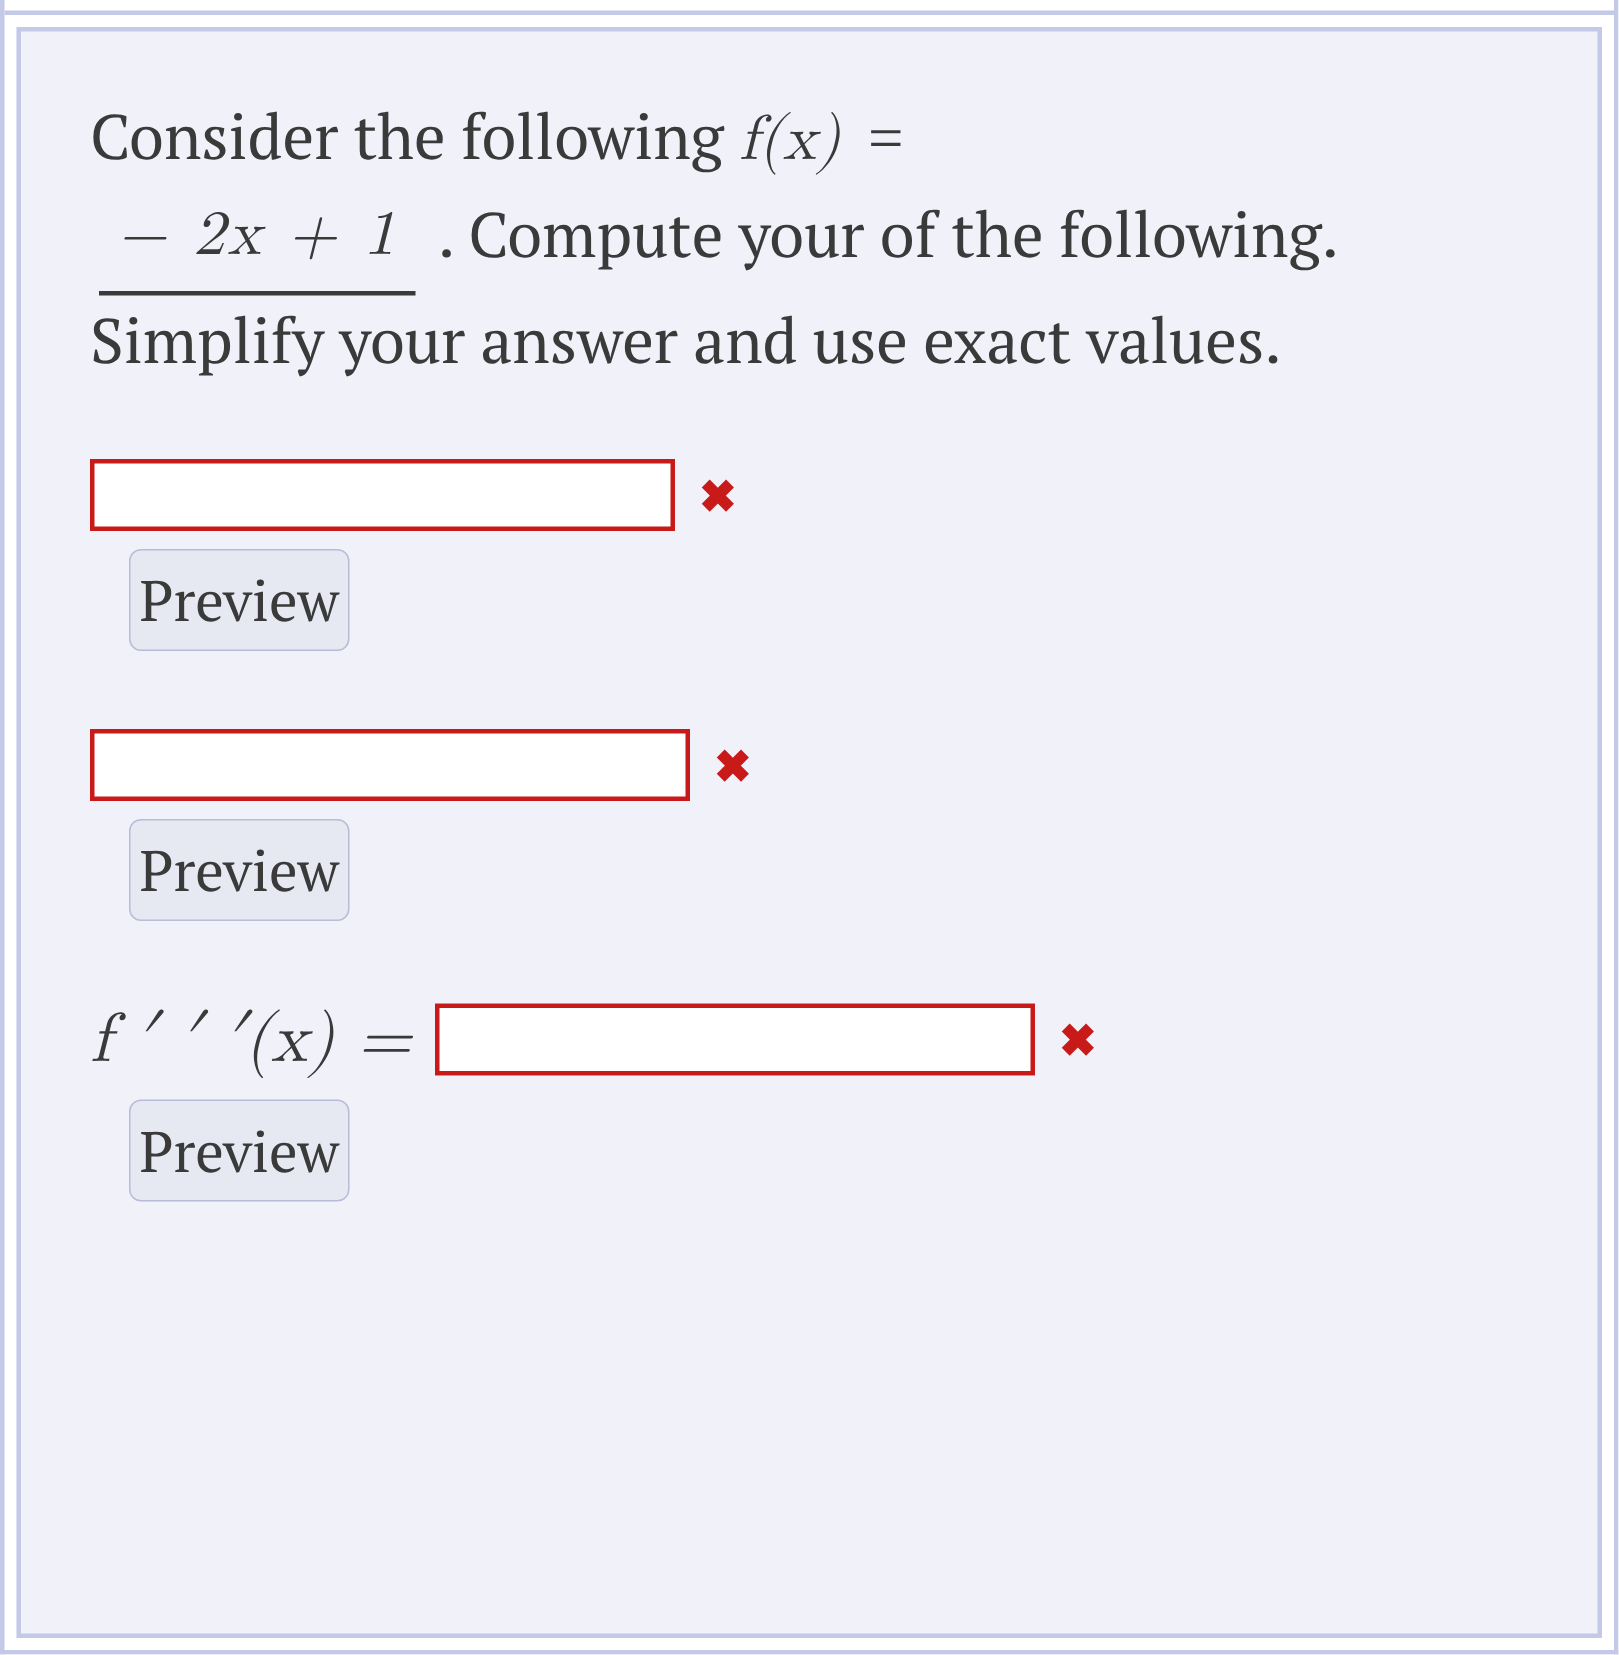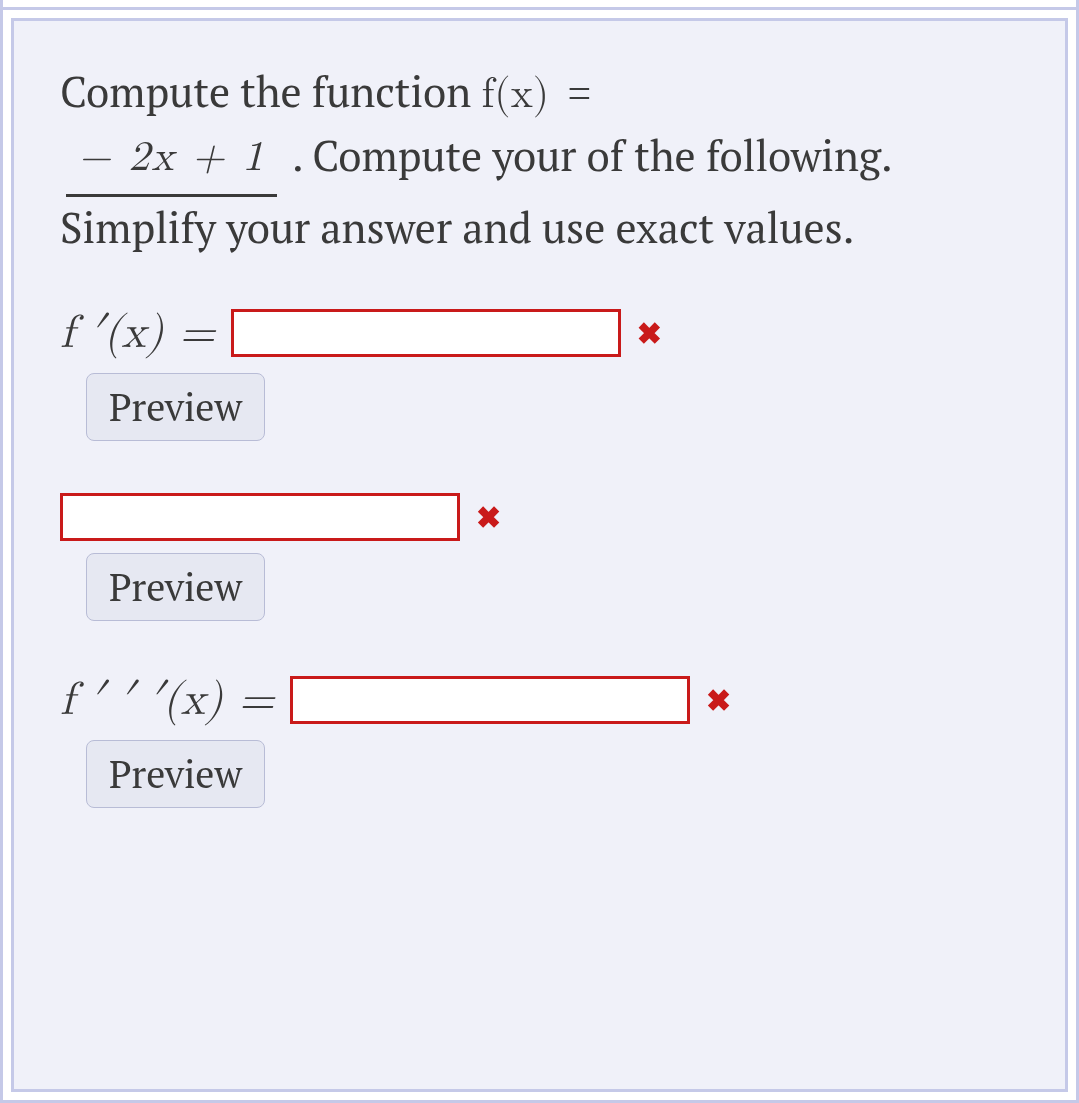--- a/index.html
+++ b/index.html
@@ -91,55 +91,55 @@
       line-height: 1;
     }
     .preview-btn-row {
       margin-bottom: 52px;
       padding-left: 26px;
     }
     .preview-btn {
       background: #e6e8f2;
       border: 1px solid #b8bcd6;
       border-radius: 8px;
-      padding: 8px 22px;
+      padding: 8px 6px;
       font-size: 38px;
       color: #3a3a3a;
       font-family: inherit;
       cursor: pointer;
     }
     .fx {
+      font-style: italic;
       font-family: 'Latin Modern Math', 'Cambria Math', Georgia, serif;
     }
     .eq-sign {
       font-family: Georgia, serif;
       font-style: normal;
       padding: 0 8px;
     }
   </style>
 </head>
 <body>
 
 <div class="outer-border">
   <div class="top-strip"></div>
   <div class="inner-panel">
 
     <div class="question-text">
-      <span>Compute the function </span>
+      <span>Consider the following </span>
       <span class="fx">f(x)</span>
       <span class="eq-sign">=</span>
       <br>
       <span class="fraction">
         <span class="num math-italic">− 2x + 1</span>
       </span>
       <span>. Compute your of the following. Simplify your answer and use exact values.</span>
     </div>
 
     <div class="answer-row">
-      <span class="answer-label">f ′(x) =</span>
       <input type="text" class="answer-input" value="" style="">
       <span class="x-icon">✖</span>
     </div>
     <div class="preview-btn-row">
       <button class="preview-btn">Preview</button>
     </div>
 
     <div class="answer-row">
       <input type="text" class="answer-input wider" value="" style="">
       <span class="x-icon">✖</span>

